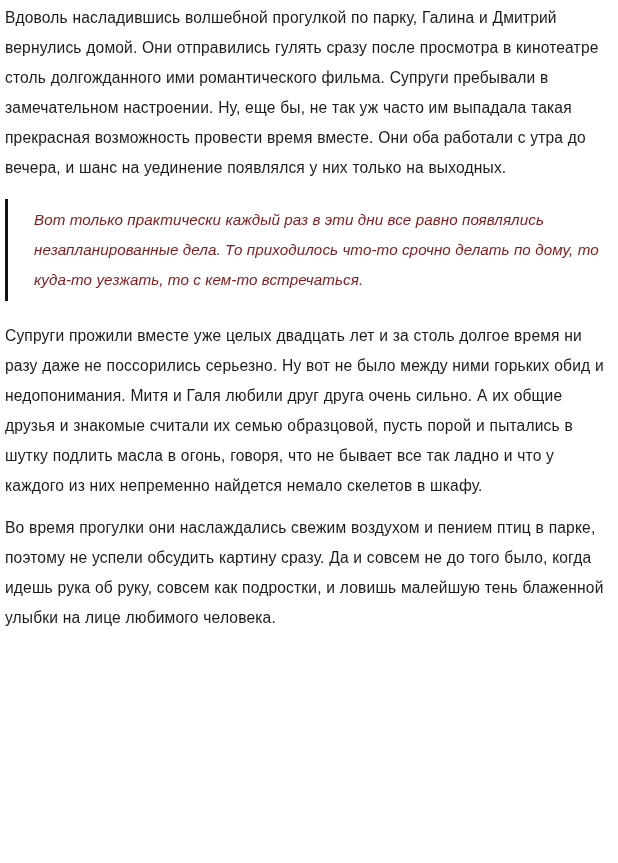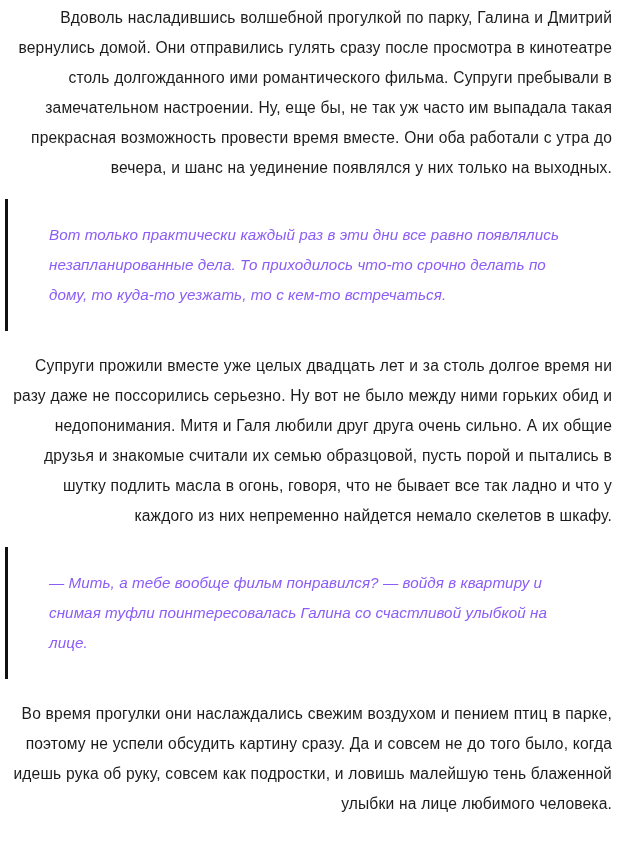--- a/index.html
+++ b/index.html
@@ -19,56 +19,53 @@
     width: 618px;
     box-sizing: border-box;
     padding: 3px 6px 0 5px;
   }
   p.para {
     margin: 0 0 12px 0;
     font-size: 15.6px;
     line-height: 30px;
     font-weight: 400;
     color: #1c1c1c;
-    text-align: right;
+    text-align: left;
     letter-spacing: 0.01em;
     word-spacing: 0.01em;
   }
   blockquote.quote {
     margin: 16px 0 20px 0;
     padding: 6px 10px 6px 26px;
     border-left: 3px solid #111111;
     position: relative;
   }
   blockquote.quote p {
-    margin: 15px;
+    margin: 0;
     font-size: 15.2px;
     line-height: 30px;
     font-style: italic;
     font-weight: 400;
-    color: #8b5cf6;
+    color: #7f1d1d;
     letter-spacing: 0.005em;
   }
   .spacer-last { height: 10px; }
 </style>
 </head>
 <body>
 
 <article class="article">
 
   <p class="para">Вдоволь насладившись волшебной прогулкой по парку, Галина и Дмитрий вернулись домой. Они отправились гулять сразу после просмотра в кинотеатре столь долгожданного ими романтического фильма. Супруги пребывали в замечательном настроении. Ну, еще бы, не так уж часто им выпадала такая прекрасная возможность провести время вместе. Они оба работали с утра до вечера, и шанс на уединение появлялся у них только на выходных.</p>
 
   <blockquote class="quote">
     <p>Вот только практически каждый раз в эти дни все равно появлялись незапланированные дела. То приходилось что-то срочно делать по дому, то куда-то уезжать, то с кем-то встречаться.</p>
   </blockquote>
 
   <p class="para">Супруги прожили вместе уже целых двадцать лет и за столь долгое время ни разу даже не поссорились серьезно. Ну вот не было между ними горьких обид и недопонимания. Митя и Галя любили друг друга очень сильно. А их общие друзья и знакомые считали их семью образцовой, пусть порой и пытались в шутку подлить масла в огонь, говоря, что не бывает все так ладно и что у каждого из них непременно найдется немало скелетов в шкафу.</p>
 
 
-  <blockquote class="quote">
-    <p>— Мить, а тебе вообще фильм понравился? — войдя в квартиру и снимая туфли поинтересовалась Галина со счастливой улыбкой на лице.</p>
-  </blockquote>
 
   <p class="para">Во время прогулки они наслаждались свежим воздухом и пением птиц в парке, поэтому не успели обсудить картину сразу. Да и совсем не до того было, когда идешь рука об руку, совсем как подростки, и ловишь малейшую тень блаженной улыбки на лице любимого человека.</p>
 
   <div class="spacer-last"></div>
 
 </article>
 
 </body></html>

